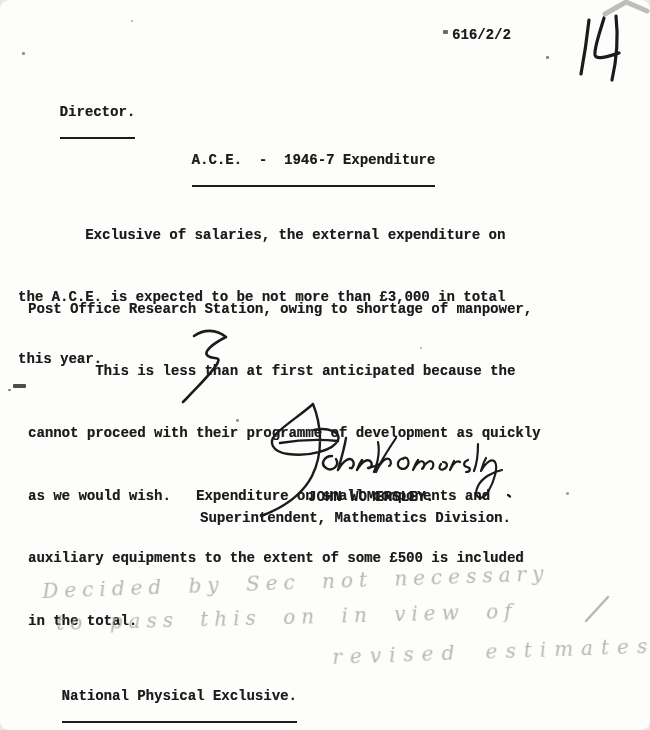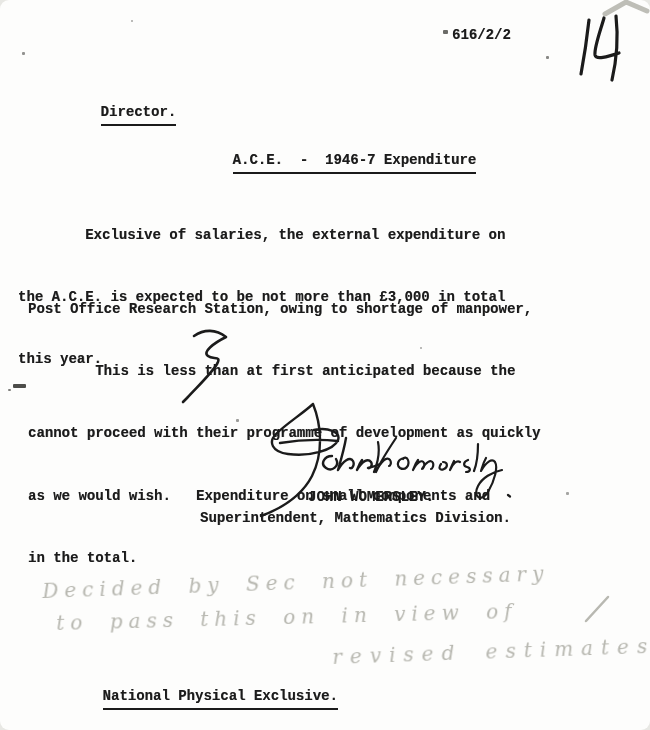--- a/index.html
+++ b/index.html
@@ -9,21 +9,21 @@
     font-family:"Liberation Mono","DejaVu Sans Mono",monospace;
     color:var(--ink,#1b1b1b);
     border-radius:9px;
   }
   .t{
     position:absolute;white-space:pre;
     font-weight:700;font-size:14px;line-height:20.8px;
     color:var(--ink,#1b1b1b);
     text-shadow:0.35px 0.35px 0 rgba(25,25,25,.55);
   }
-  .u{border-bottom:2.2px solid var(--ink,#1b1b1b);padding-bottom:1px;display:inline-block;margin-left:41px;}
+  .u{border-bottom:2.2px solid var(--ink,#1b1b1b);padding-bottom:14px;display:inline-block;}
   .block div{white-space:pre;}
   svg{position:absolute;overflow:visible;}
   .ink-stroke{stroke:var(--ink,#141414);fill:none;stroke-linecap:round;stroke-linejoin:round;}
   .pencil{
     position:absolute;font-style:italic;font-family:"DejaVu Serif",serif;
     font-size:20px;color:var(--pencil,#a3a39b);letter-spacing:6px;word-spacing:9px;
     opacity:.8;white-space:pre;filter:blur(.35px);transform-origin:left top;
   }
   .speck{position:absolute;background:#3a3a36;border-radius:1px;}
   .sr{position:absolute;width:1px;height:1px;overflow:hidden;clip:rect(0 0 0 0);white-space:nowrap;}
@@ -58,20 +58,21 @@
     <div>        Exclusive of salaries, the external expenditure on</div>
     <div>the A.C.E. is expected to be not more than £3,000 in total</div>
     <div>this year.</div>
   </div>
 
   <div class="t block" style="left:28px;top:257px;">
     <div>Post Office Research Station, owing to shortage of manpower,</div>
     <div>        This is less than at first anticipated because the</div>
     <div>cannot proceed with their programme of development as quickly</div>
     <div>as we would wish.   Expenditure on small components and</div>
+    <div>auxiliary equipments to the extent of some £500 is included</div>
     <div>in the total.</div>
   </div>
 
   <svg style="left:172px;top:326px;" width="64" height="78" viewBox="0 0 64 78">
     <path class="ink-stroke" stroke-width="2.6" d="M 22,10 C 32,3 44,3 54,11
          M 54,11 C 42,17 30,26 36,30 C 41,34 50,29 45,38 C 39,48 26,60 15,72 C 13,74 12,75 11,76"></path>
   </svg>
 
   <svg style="left:228px;top:398px;" width="312" height="122" viewBox="0 0 312 122">
     <path class="ink-stroke" stroke-width="2.4" d="M 85,6 C 93,26 96,54 84,78 C 73,99 52,111 33,118

